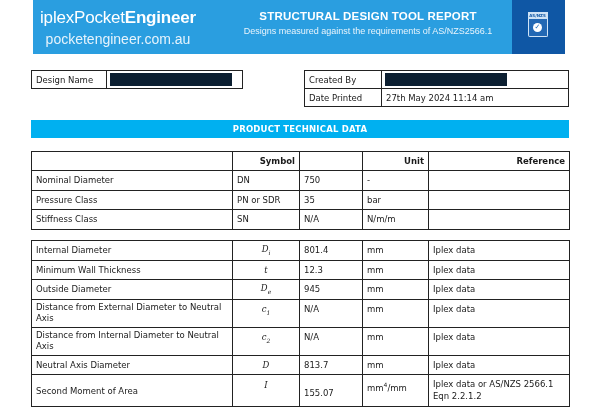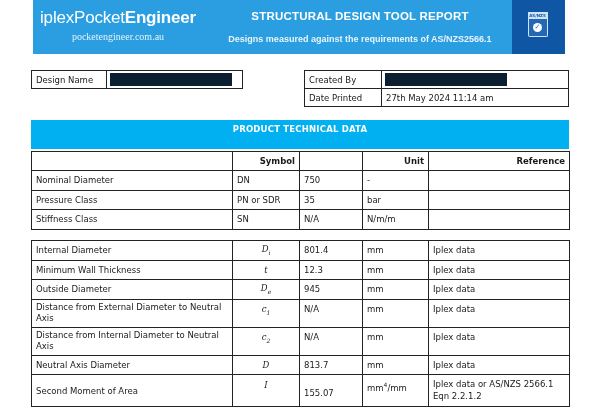--- a/index.html
+++ b/index.html
@@ -10,27 +10,27 @@
     position: absolute; left: 33px; top: 0; width: 532px; height: 54px;
     background: #2a9ee0;
   }
   .brand {
     position: absolute; left: 0; top: 8px; width: 170px; text-align: center; color: #fff;
   }
   .brand-name { font-family: "Liberation Sans", sans-serif; font-size: 17px; letter-spacing: -0.2px; line-height: 20px; }
   .brand-name .iplex { font-weight: normal; text-decoration-thickness: 1px; text-underline-offset: 2px; }
   .brand-name .pocket { font-weight: normal; }
   .brand-name .engineer { font-weight: bold; }
-  .brand-url { font-family: Liberation Serif, serif; font-size: 10px; color: #e6f3fc; margin-top: 3px; }
+  .brand-url { font-family: Liberation Sans, sans-serif; font-size: 14px; color: #e6f3fc; margin-top: 3px; }
 
   .report-head {
-    position: absolute; left: 182px; top: 10px; width: 290px; text-align: center; color: #fff;
+    position: absolute; left: 190px; top: 10px; width: 290px; text-align: center; color: #fff;
   }
   .report-title { font-family: "Liberation Sans", sans-serif; font-weight: bold; font-size: 11.5px; letter-spacing: 0.2px; }
-  .report-sub { font-family: "Liberation Sans", sans-serif; font-size: 9px; color: #e8f4fc; margin-top: 12px; font-weight: bold; }
+  .report-sub { font-family: "Liberation Sans", sans-serif; font-size: 9px; color: #e8f4fc; margin-top: 4px; }
 
   .badge-block {
     position: absolute; left: 479px; top: 0; width: 53px; height: 54px; background: #0f57a5;
   }
   .badge {
     position: absolute; left: 16px; top: 12px; width: 20px; height: 25px;
     border: 1.5px solid #cfe3f6; border-top: none; border-radius: 0 0 2px 2px;
     background: #2268b4;
   }
   .badge-top {
@@ -47,21 +47,21 @@
   td, th { border: 1px solid #222; }
 
   .info-left { left: 31px; top: 70px; width: 212px; border: 1.5px solid #555; padding-left: 39px; }
   .info-right { left: 304px; top: 70px; width: 265px; border: 1.5px solid #555; }
   .info-left td, .info-right td { height: 18px; padding: 0 4px; white-space: nowrap; }
   .info-left td.lbl { width: 75px; }
   .info-right td.lbl { width: 77px; }
   .redact { display: inline-block; width: 122px; height: 13px; background: #0c1f31; vertical-align: middle; margin-left: -1px; }
 
   .section-bar {
-    position: absolute; left: 31px; top: 120px; width: 538px; height: 29px;
+    position: absolute; left: 31px; top: 120px; width: 538px; height: 18px;
     background: #00b0f0; color: #fff; font-weight: bold; font-size: 8.5px;
     text-align: center; line-height: 18px; letter-spacing: 0.2px;
   }
 
   .data { left: 31px; width: 538px; border: 1.5px solid #555; table-layout: fixed; }
   .data td, .data th { padding: 0 4px; }
   .data th { height: 19px; font-weight: bold; text-align: right; }
   .data td { height: 19.5px; }
   .data td.c { text-align: left; }
   .data td.sym { text-align: center; font-style: italic; font-family: "DejaVu Serif", serif; }

